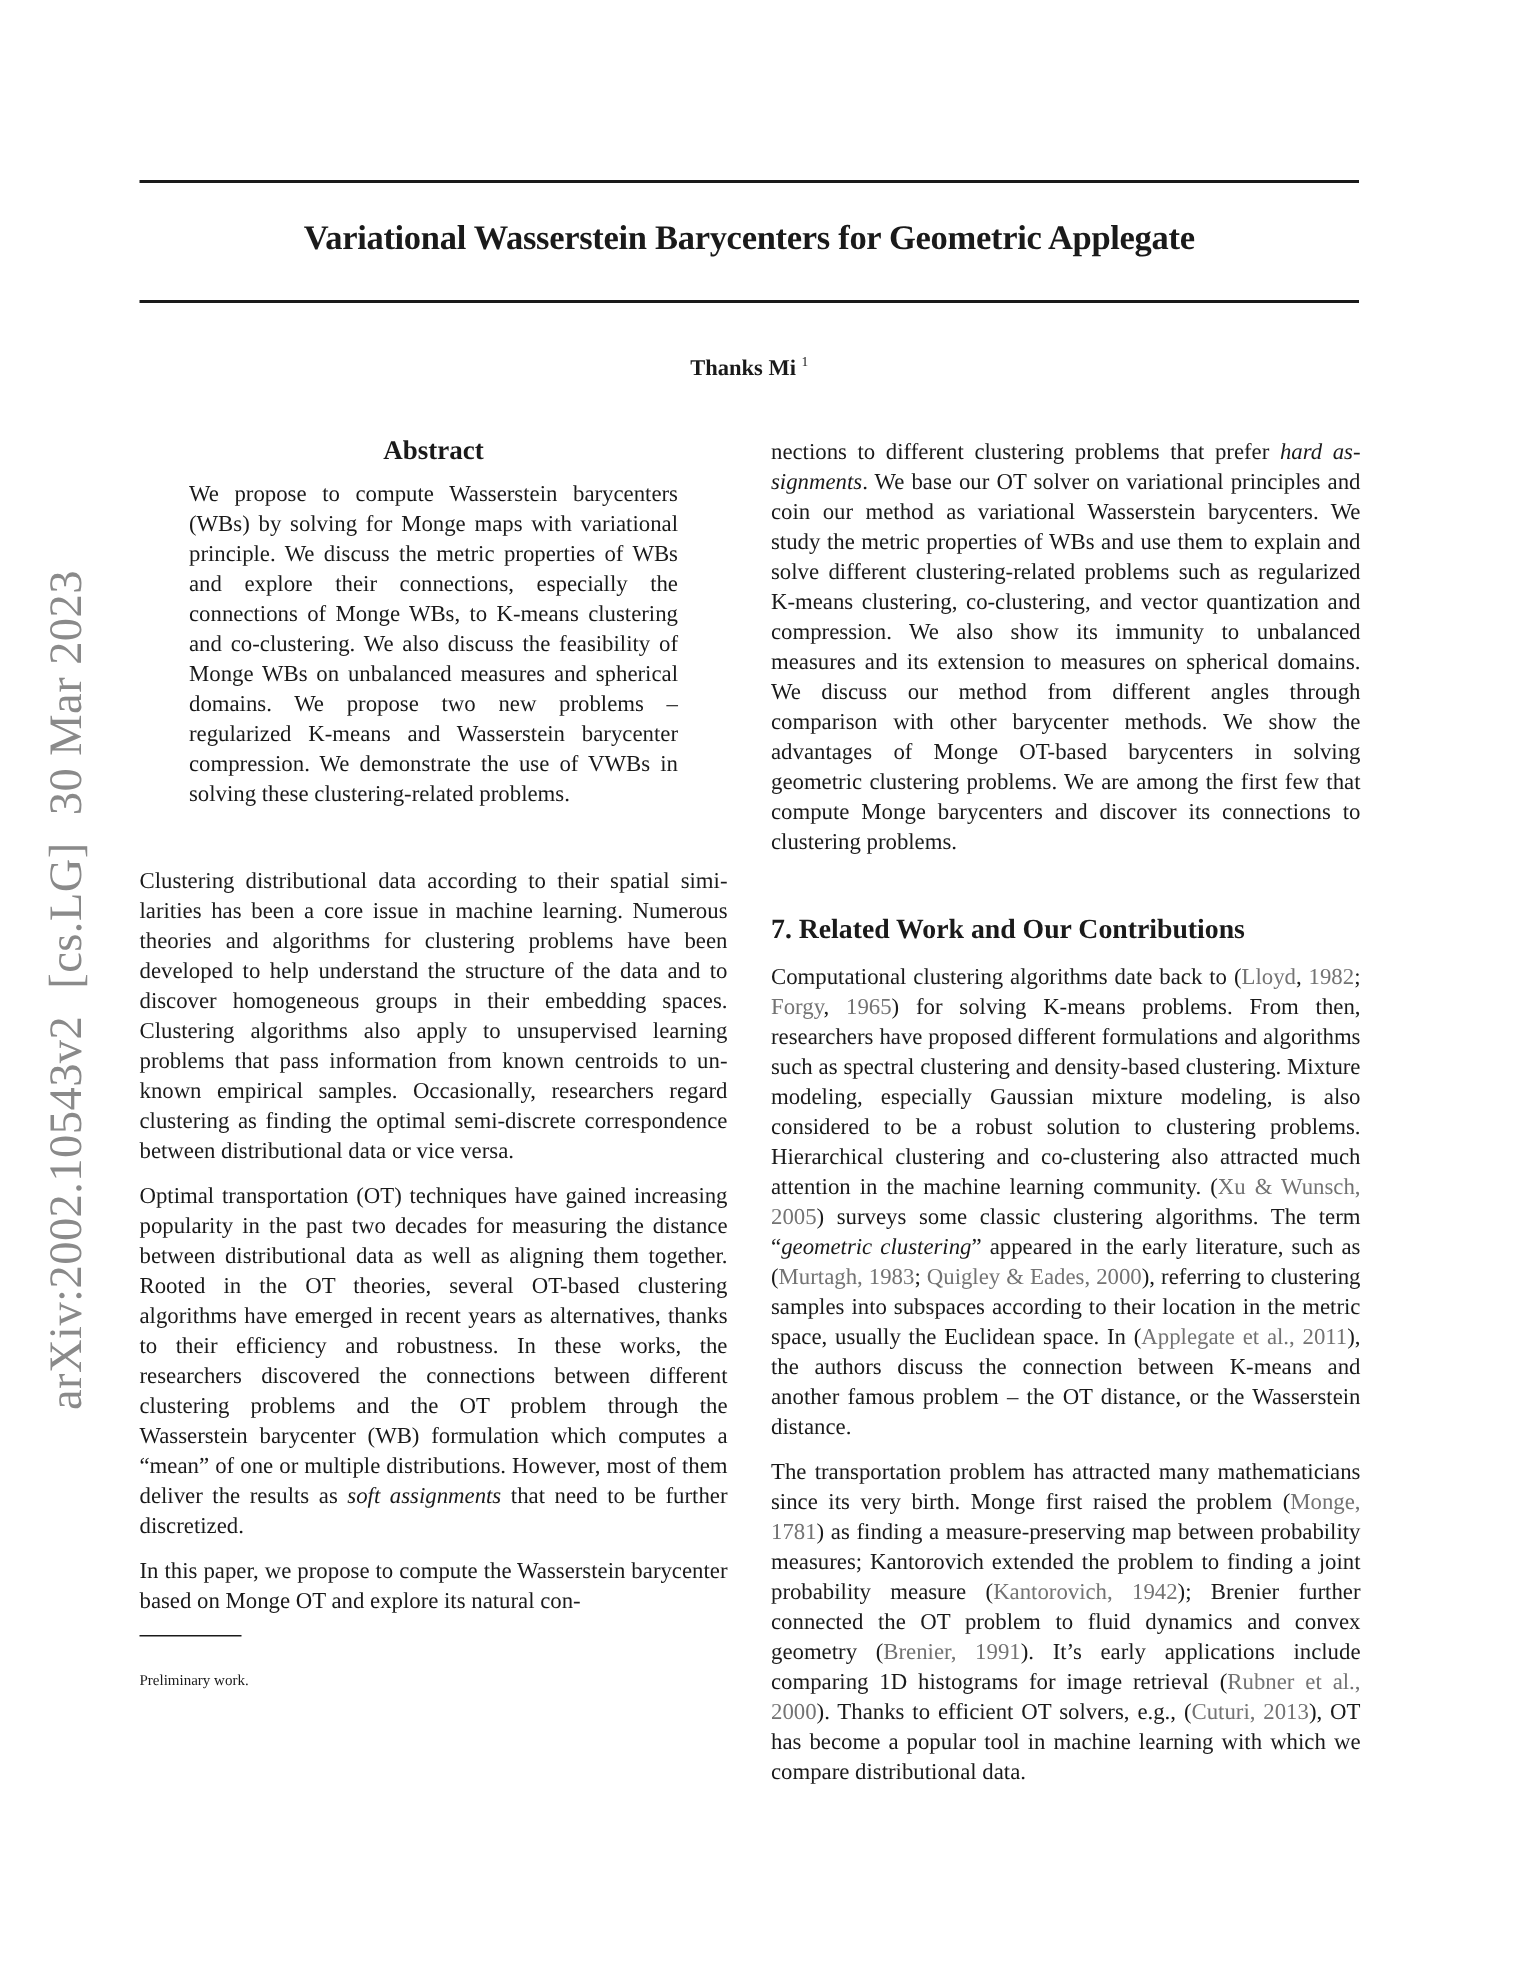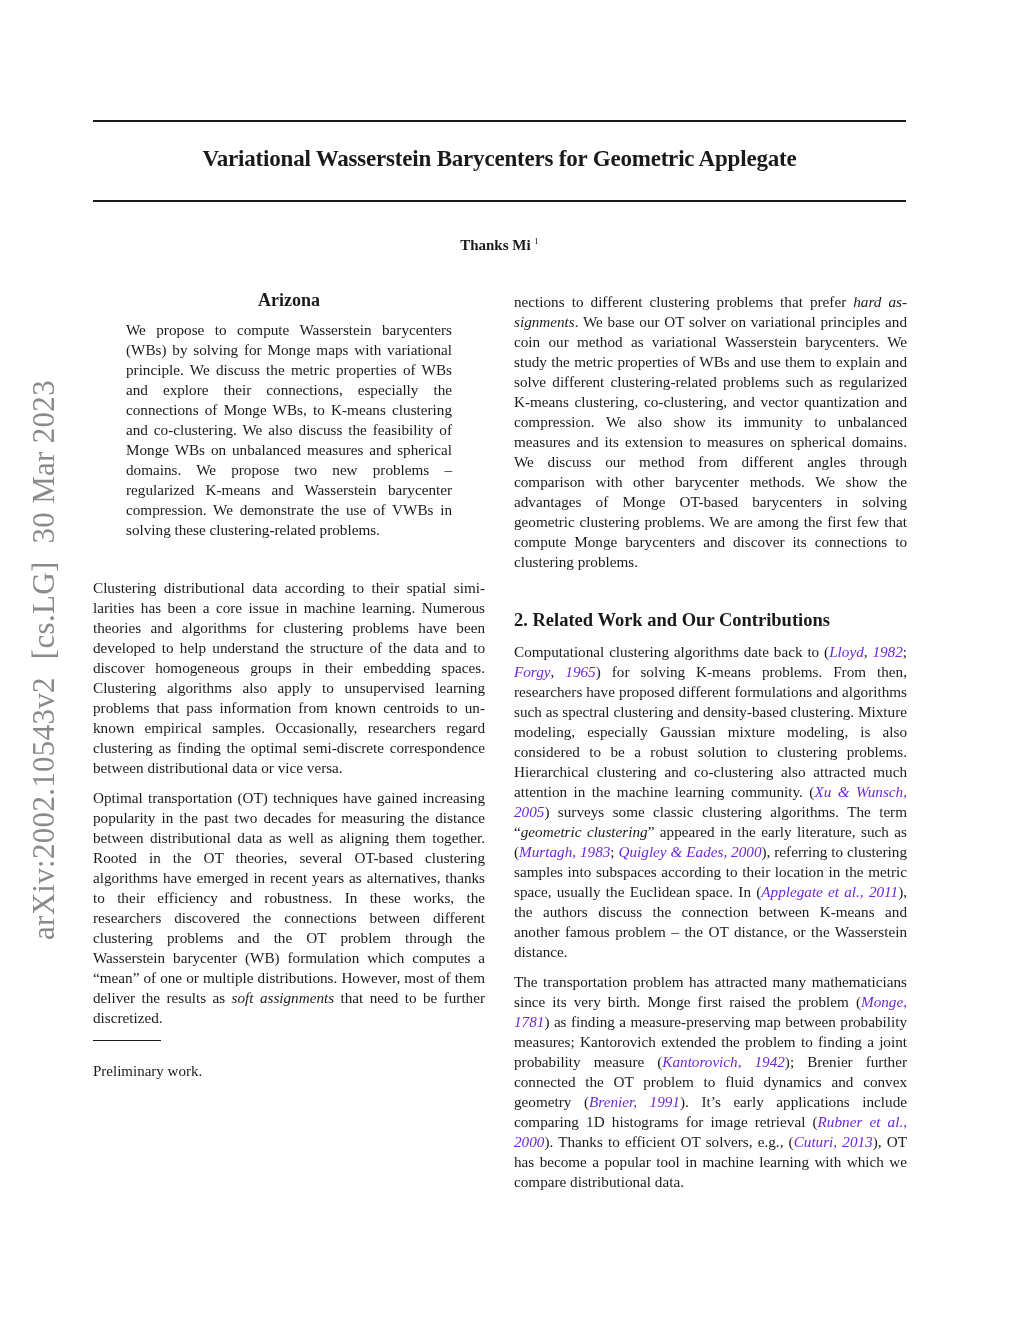--- a/index.html
+++ b/index.html
@@ -17,54 +17,55 @@
            font-size: 31px; color: #8a8a8a; white-space: nowrap; letter-spacing: 0.3px; }
   .arxiv span { margin-right: 18px; }
   .col { position: absolute; font-size: 15.2px; line-height: 20px; text-align: justify; hyphens: manual; }
   #col-left { left: 93px; width: 392px; top: 290px; }
   #col-right { left: 514px; width: 393px; top: 292px; }
   .abstract-head { text-align: center; font-weight: bold; font-size: 18px; margin: 0 0 10px 0; }
   .abstract-body { margin: 0 16px 0 33px; width: 326px; }
   .sec-head { font-weight: bold; font-size: 18.5px; margin: 0 0 12px 0; }
   p { margin: 0 0 10px 0; }
   em { font-style: italic; }
-  a.cite { color: #6d28d9; text-decoration: none; font-style: italic; }
+  a.cite { color: #737373; text-decoration: none; }
   .footnote-rule { width: 68px; height: 1px; background: #1a1a1a; margin: 12px 0 4px 0; }
   .footnote { font-size: 13.3px; line-height: 18px; text-indent: 14px; margin: 0; }
   .footnote sup { font-size: 8px; }
-  .prelim { font-size: 15px; margin-top: 20px; }
+  .prelim { font-size: 10px; margin-top: 20px; }
 </style>
 </head>
 <body>
 
 <div class="arxiv">
   <span>arXiv:2002.10543v2</span><span>[cs.LG]</span><span>30 Mar 2023</span>
 </div>
 
 <div class="rule" id="rule-top"></div>
 <div class="title">Variational Wasserstein Barycenters for Geometric Applegate</div>
 <div class="rule" id="rule-bottom"></div>
 
 <div class="author">
   <span>Thanks Mi</span>
   <sup>1</sup>
 </div>
 
 <div class="col" id="col-left">
-  <div class="abstract-head">Arizona</div>
+  <div class="abstract-head">Abstract</div>
   <p class="abstract-body" style="margin-bottom:38px;">We propose to compute Wasserstein barycenters (WBs) by solving for Monge maps with varia­tional principle. We discuss the metric properties of WBs and explore their connections, especially the connections of Monge WBs, to K-means clus­tering and co-clustering. We also discuss the feasi­bility of Monge WBs on unbalanced measures and spherical domains. We propose two new problems – regularized K-means and Wasserstein barycenter compression. We demonstrate the use of VWBs in solving these clustering-related problems.</p>
 
   <p>Clustering distributional data according to their spatial simi­larities has been a core issue in machine learning. Numerous theories and algorithms for clustering problems have been developed to help understand the structure of the data and to discover homogeneous groups in their embedding spaces. Clustering algorithms also apply to unsupervised learning problems that pass information from known centroids to un­known empirical samples. Occasionally, researchers regard clustering as finding the optimal semi-discrete correspon­dence between distributional data or vice versa.</p>
   <p><span>Optimal transportation (OT) techniques have gained increas­ing popularity in the past two decades for measuring the distance between distributional data as well as aligning them together. Rooted in the OT theories, several OT-based clus­tering algorithms have emerged in recent years as alterna­tives, thanks to their efficiency and robustness.  In these works, the researchers discovered the connections between different clustering problems and the OT problem through the Wasserstein barycenter (WB) formulation which com­putes a “mean” of one or multiple distributions. However, most of them deliver the results as </span><em>soft assignments</em><span> that need to be further discretized.</span></p>
+  <p style="margin-bottom:0;">In this paper, we propose to compute the Wasserstein barycenter based on Monge OT and explore its natural con-</p>
 
   <div class="footnote-rule"></div>
   <div class="prelim">Preliminary work.</div>
 </div>
 
 <div class="col" id="col-right">
   <p style="margin-bottom:38px;"><span>nections to different clustering problems that prefer </span><em>hard as­signments</em><span>. We base our OT solver on variational principles and coin our method as variational Wasserstein barycenters. We study the metric properties of WBs and use them to explain and solve different clustering-related problems such as regularized K-means clustering, co-clustering, and vector quantization and compression. We also show its immunity to unbalanced measures and its extension to measures on spherical domains. We discuss our method from different angles through comparison with other barycenter methods. We show the advantages of Monge OT-based barycenters in solving geometric clustering problems. We are among the first few that compute Monge barycenters and discover its connections to clustering problems.</span></p>
 
-  <div class="sec-head">2. Related Work and Our Contributions</div>
+  <div class="sec-head">7. Related Work and Our Contributions</div>
 
   <p><span>Computational clustering algorithms date back to (</span><a class="cite"><span>Lloyd</span></a><span>, </span><a class="cite">1982</a><span>; </span><a class="cite">Forgy</a><span>, </span><a class="cite">1965</a><span>) for solving K-means problems. From then, researchers have proposed different formulations and algorithms such as spectral clustering and density-based clustering. Mixture modeling, especially Gaussian mixture modeling, is also considered to be a robust solution to clus­tering problems. Hierarchical clustering and co-clustering also attracted much attention in the machine learning com­munity. (</span><a class="cite">Xu &amp; Wunsch, 2005</a><span>) surveys some classic cluster­ing algorithms.  The term “</span><em>geometric clustering</em><span>” appeared in the early literature, such as (</span><a class="cite">Murtagh, 1983</a><span>; </span><a class="cite">Quigley &amp; Eades, 2000</a><span>), referring to clustering samples into subspaces according to their location in the metric space, usually the Euclidean space. In (</span><a class="cite">Applegate et al., 2011</a><span>), the authors dis­cuss the connection between K-means and another famous problem – the OT distance, or the Wasserstein distance.</span></p>
 
   <p><span>The transportation problem has attracted many mathemati­cians since its very birth.  Monge first raised the prob­lem (</span><a class="cite">Monge, 1781</a><span>) as finding a measure-preserving map between probability measures; Kantorovich extended the problem to finding a joint probability measure (</span><a class="cite">Kantorovich, 1942</a><span>); Brenier further connected the OT problem to fluid dynamics and convex geometry (</span><a class="cite">Brenier, 1991</a><span>). It’s early applications include comparing 1D histograms for image re­trieval (</span><a class="cite">Rubner et al., 2000</a><span>). Thanks to efficient OT solvers, e.g., (</span><a class="cite">Cuturi, 2013</a><span>), OT has become a popular tool in ma­chine learning with which we compare distributional data.</span></p>
 </div>
 
 </body></html>

